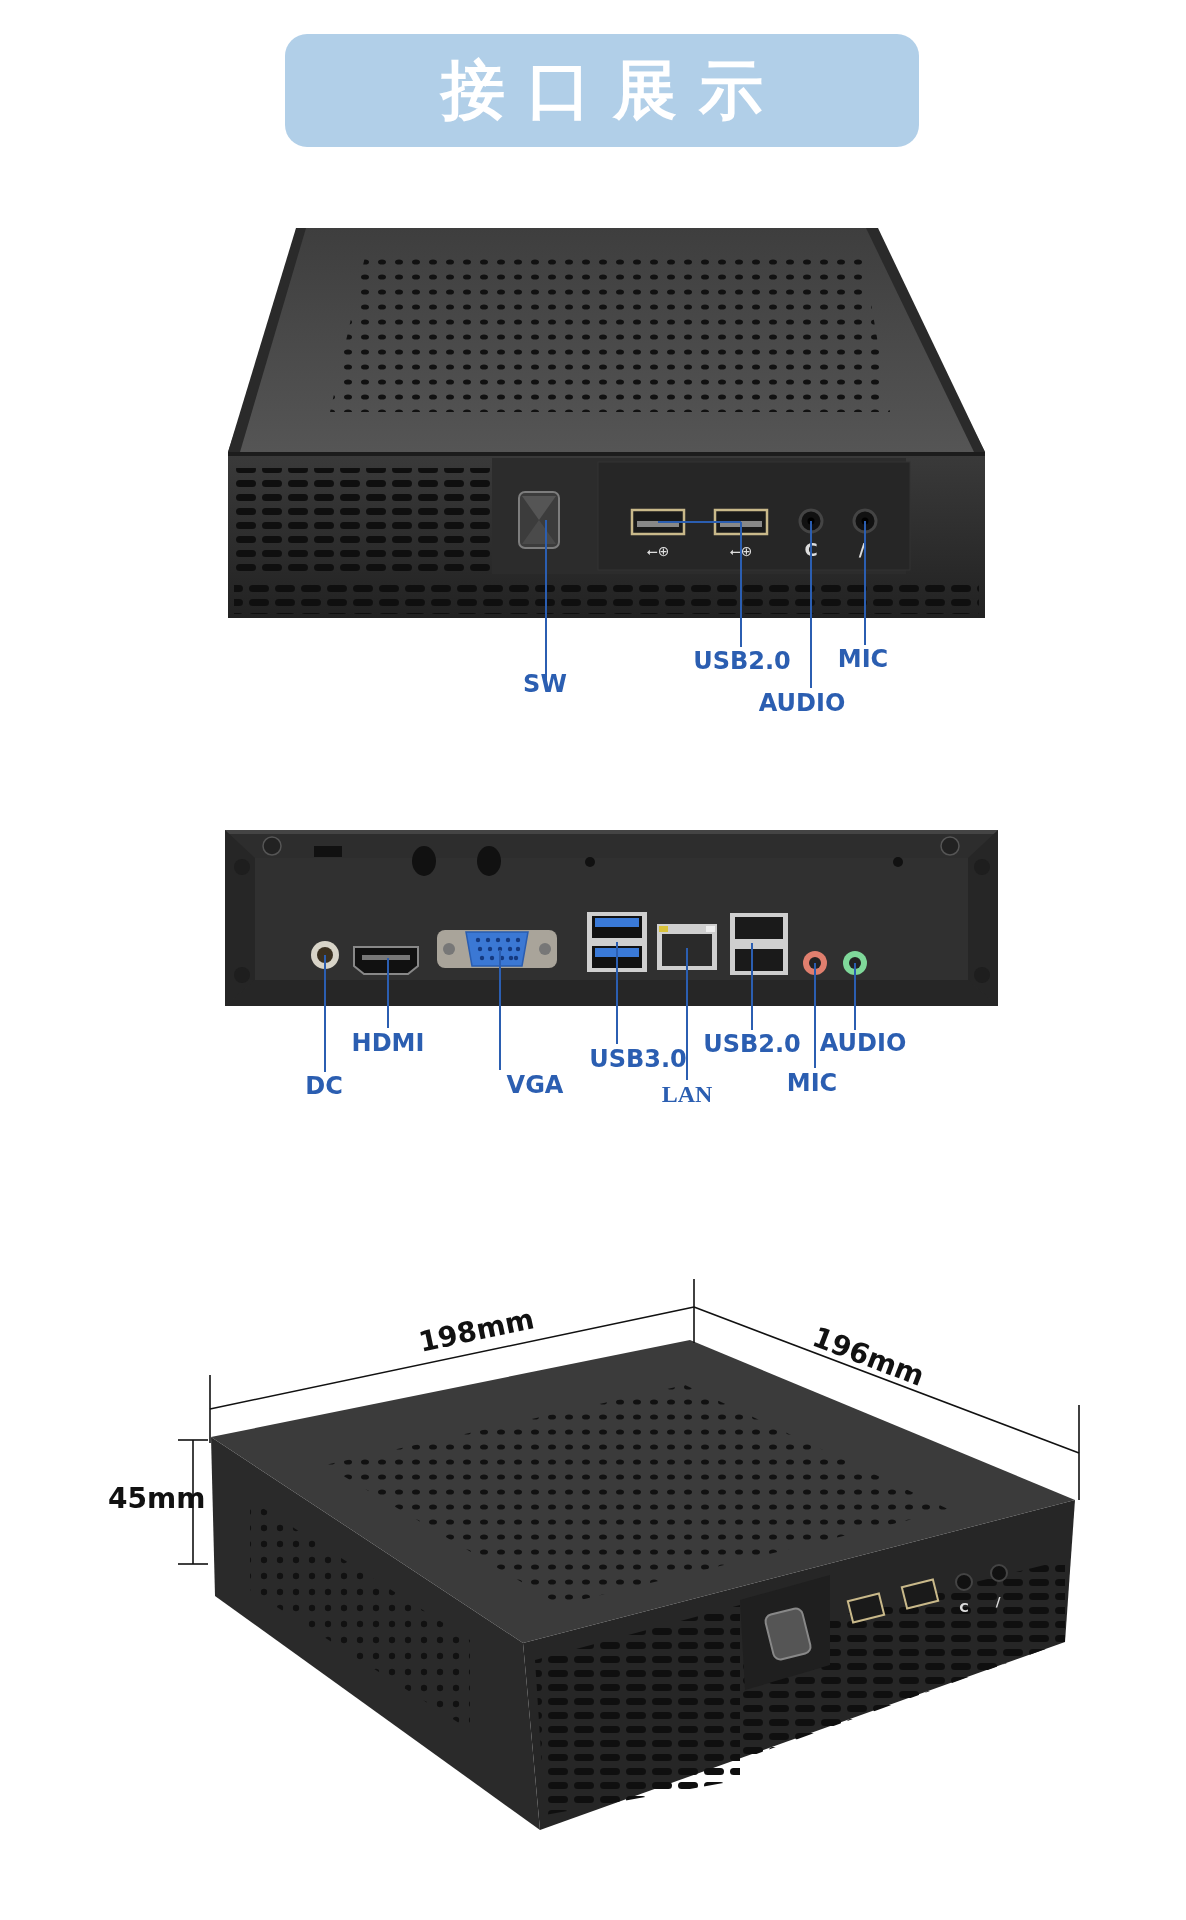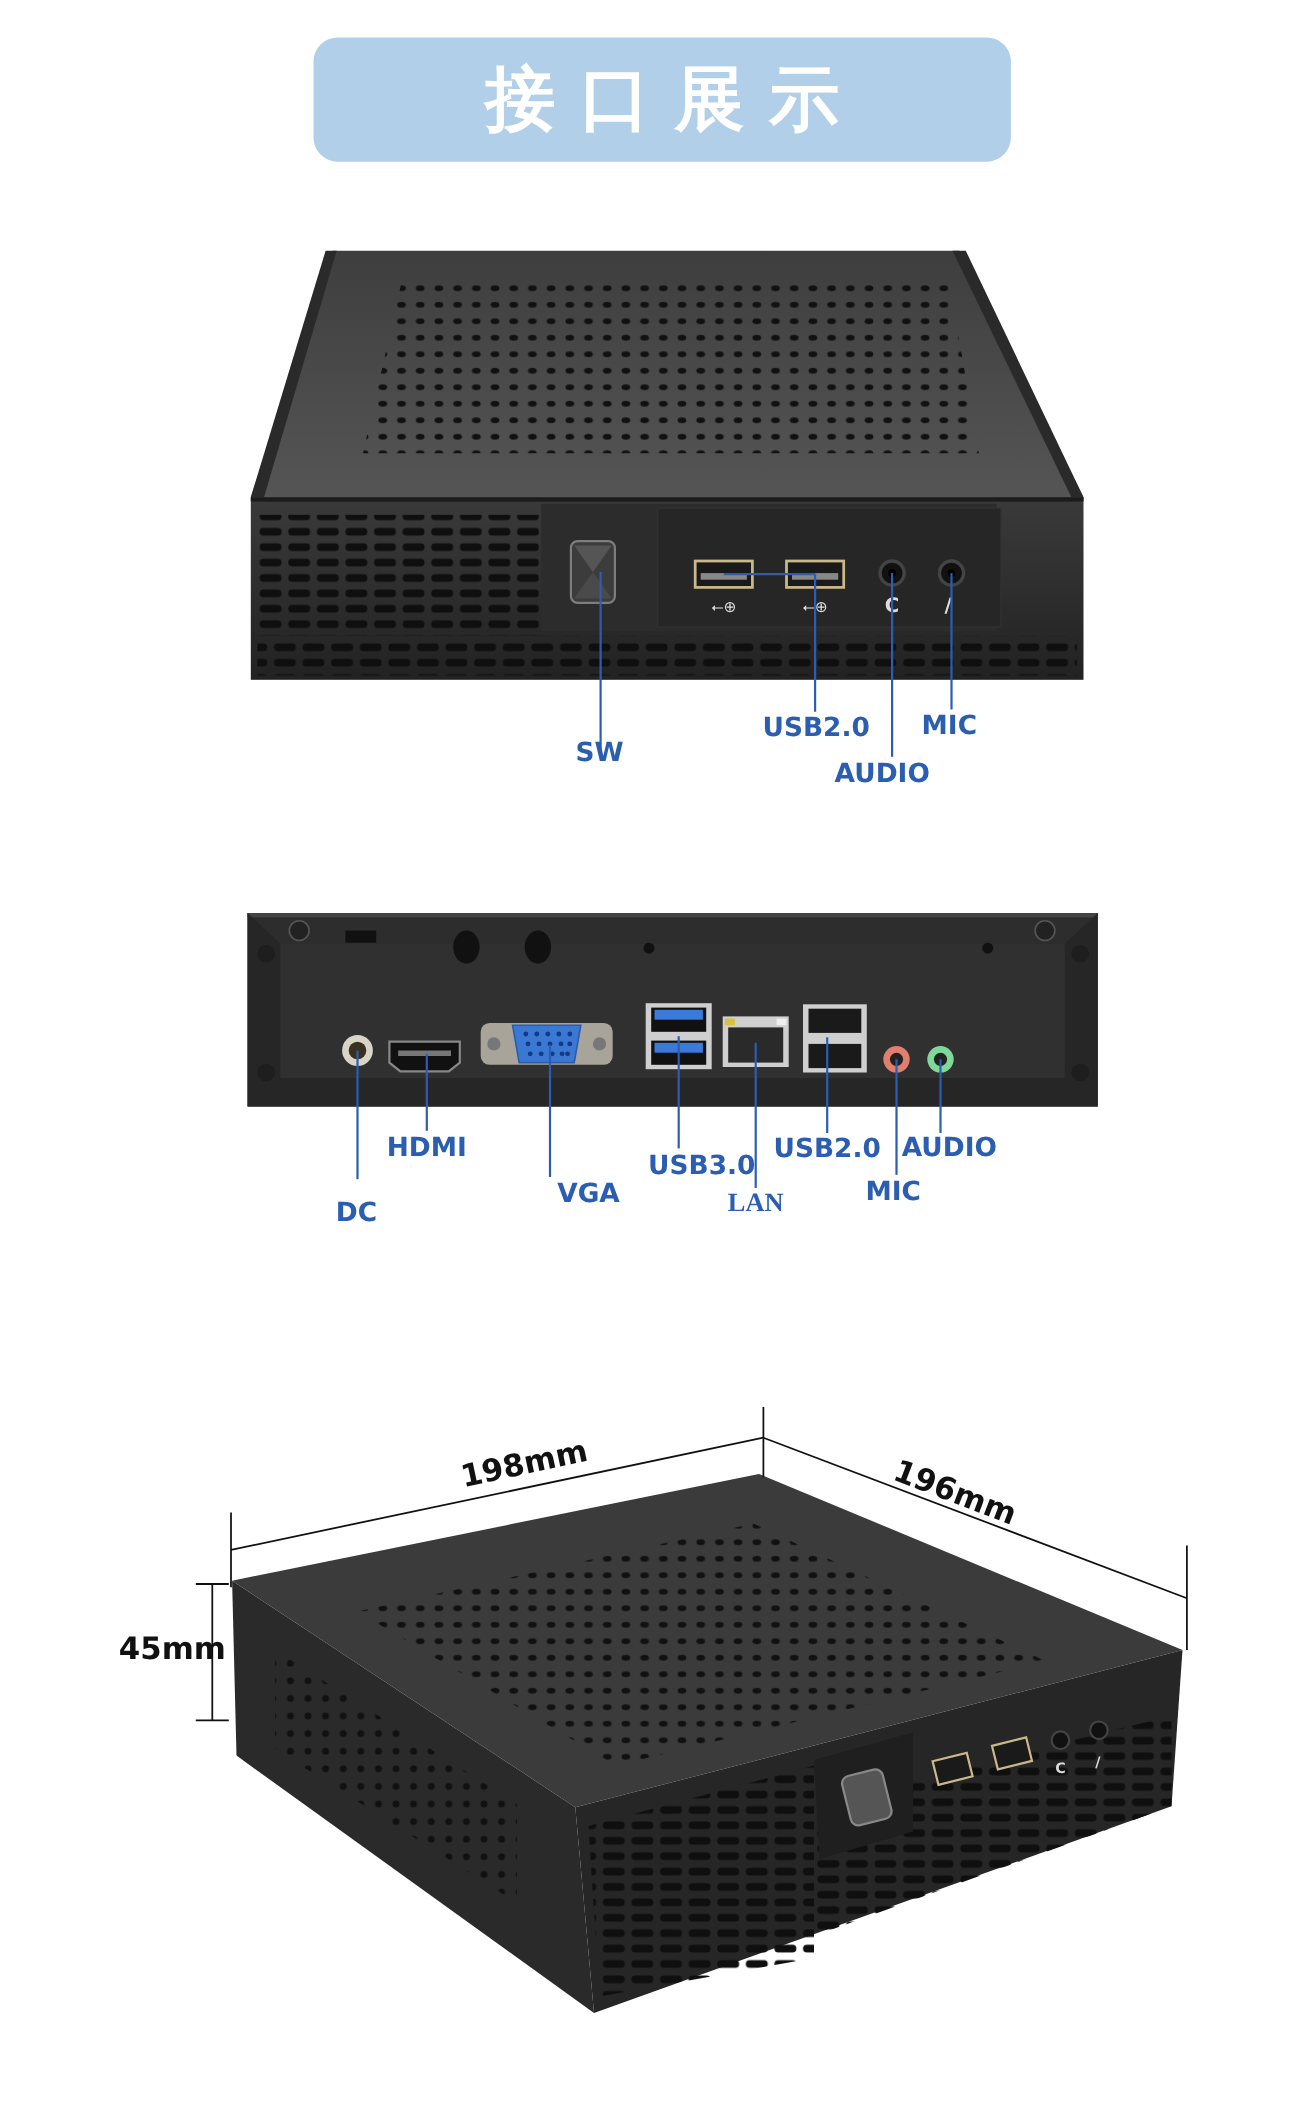--- a/index.html
+++ b/index.html
@@ -218,21 +218,21 @@
     <line x1="178" y1="1440" x2="208" y2="1440"></line>
     <line x1="178" y1="1564" x2="208" y2="1564"></line>
   </g>
 </svg>
 
 <div class="lbl" style="left:545px; top:684px;">SW</div>
 <div class="lbl" style="left:742px; top:661px;">USB2.0</div>
 <div class="lbl" style="left:863px; top:659px;">MIC</div>
 <div class="lbl" style="left:802px; top:703px;">AUDIO</div>
 
-<div class="lbl" style="left:324px; top:1086px;margin-top:16px;">DC</div>
+<div class="lbl" style="left:324px; top:1086px;">DC</div>
 <div class="lbl" style="left:388px; top:1043px;">HDMI</div>
 <div class="lbl" style="left:499px; top:1085px;margin-left:36px;">VGA</div>
 <div class="lbl" style="left:638px; top:1059px;">USB3.0</div>
 <div class="lbl" style="left:687px; top:1094px;font-family:Liberation Serif, serif;">LAN</div>
 <div class="lbl" style="left:752px; top:1044px;">USB2.0</div>
 <div class="lbl" style="left:812px; top:1083px;">MIC</div>
 <div class="lbl" style="left:863px; top:1043px;">AUDIO</div>
 
 <div class="dim" style="left:418px; top:1314px; transform:rotate(-12deg);">198mm</div>
 <div class="dim" style="left:810px; top:1340px; transform:rotate(21deg);">196mm</div>

